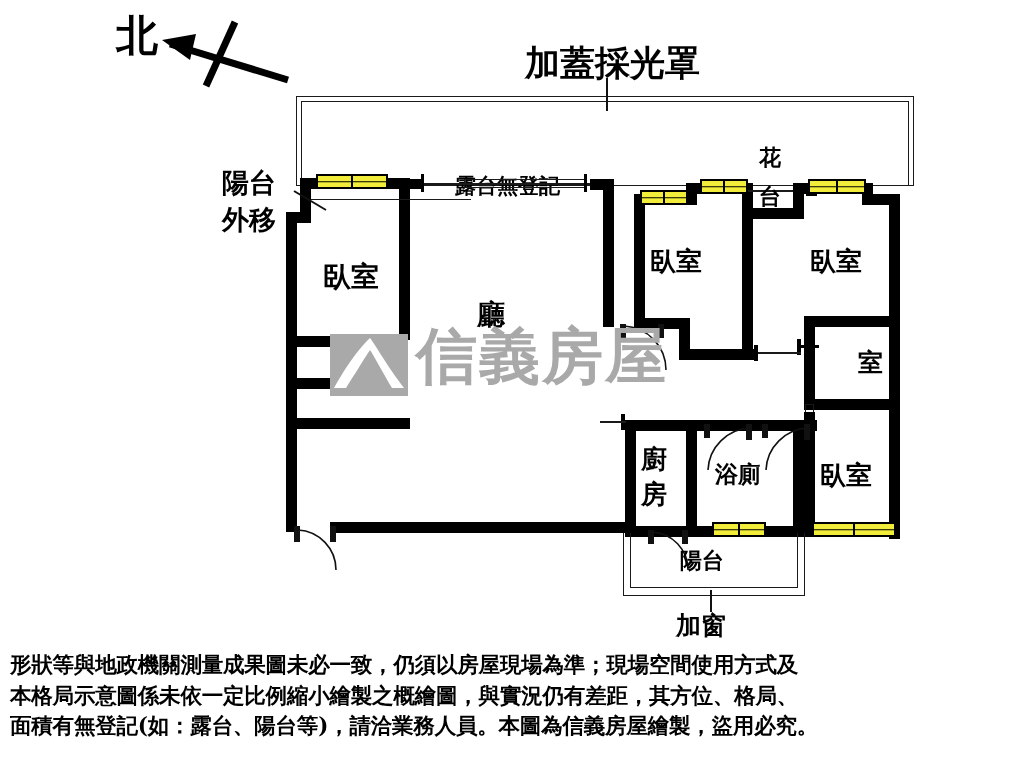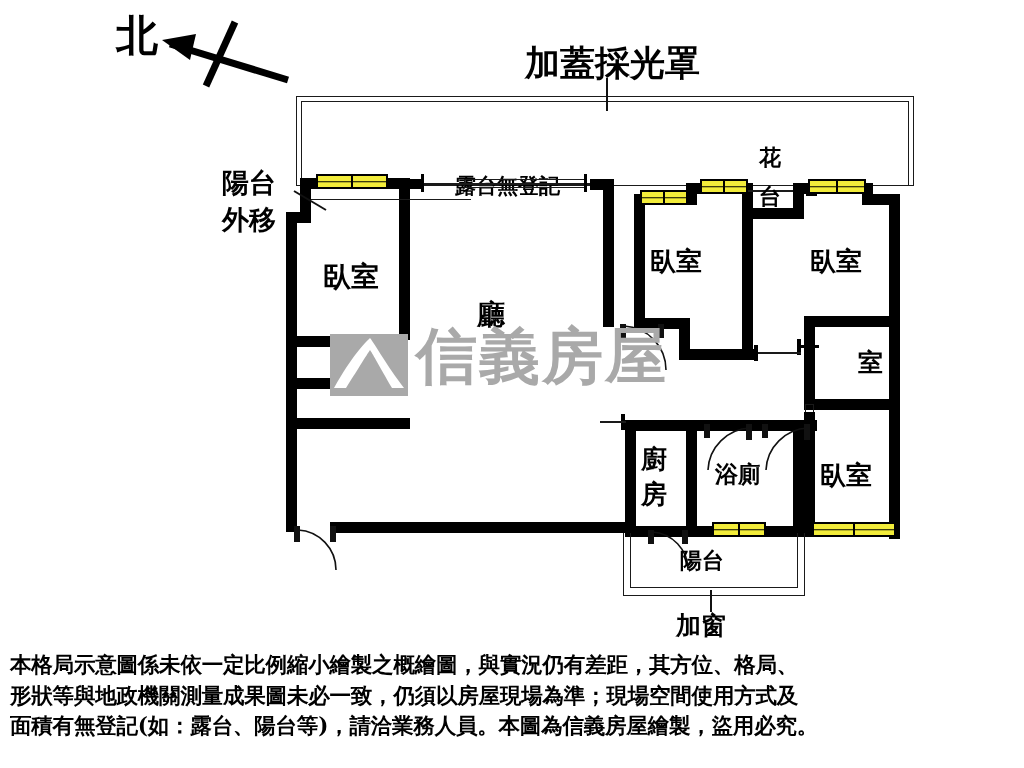--- a/index.html
+++ b/index.html
@@ -221,18 +221,18 @@
   <div id="watermark">
     <div id="wm-logo">
       <svg width="78" height="62" style="position:absolute;left:0;top:0;">
         <path d="M4 54 C22 22 34 10 40 4 C46 12 56 30 74 54 L62 54 C48 30 44 22 40 16 C36 22 30 32 16 54 Z" fill="#ffffff"></path>
       </svg>
     </div>
     <div id="wm-text">信義房屋</div>
   </div>
 
   <div id="disclaimer">
+    <div>形狀等與地政機關測量成果圖未必一致，仍須以房屋現場為準；現場空間使用方式及</div>
     <div>本格局示意圖係未依一定比例縮小繪製之概繪圖，與實況仍有差距，其方位、格局、</div>
-    <div>形狀等與地政機關測量成果圖未必一致，仍須以房屋現場為準；現場空間使用方式及</div>
     <div>面積有無登記(如：露台、陽台等)，請洽業務人員。本圖為信義房屋繪製，盜用必究。</div>
   </div>
 
 </div>
 
 </body></html>

